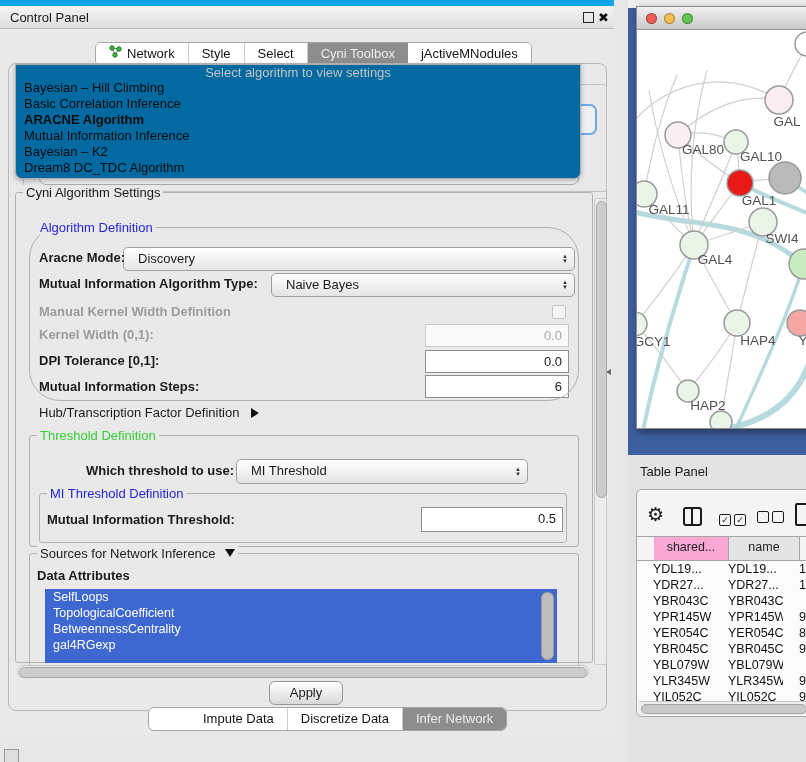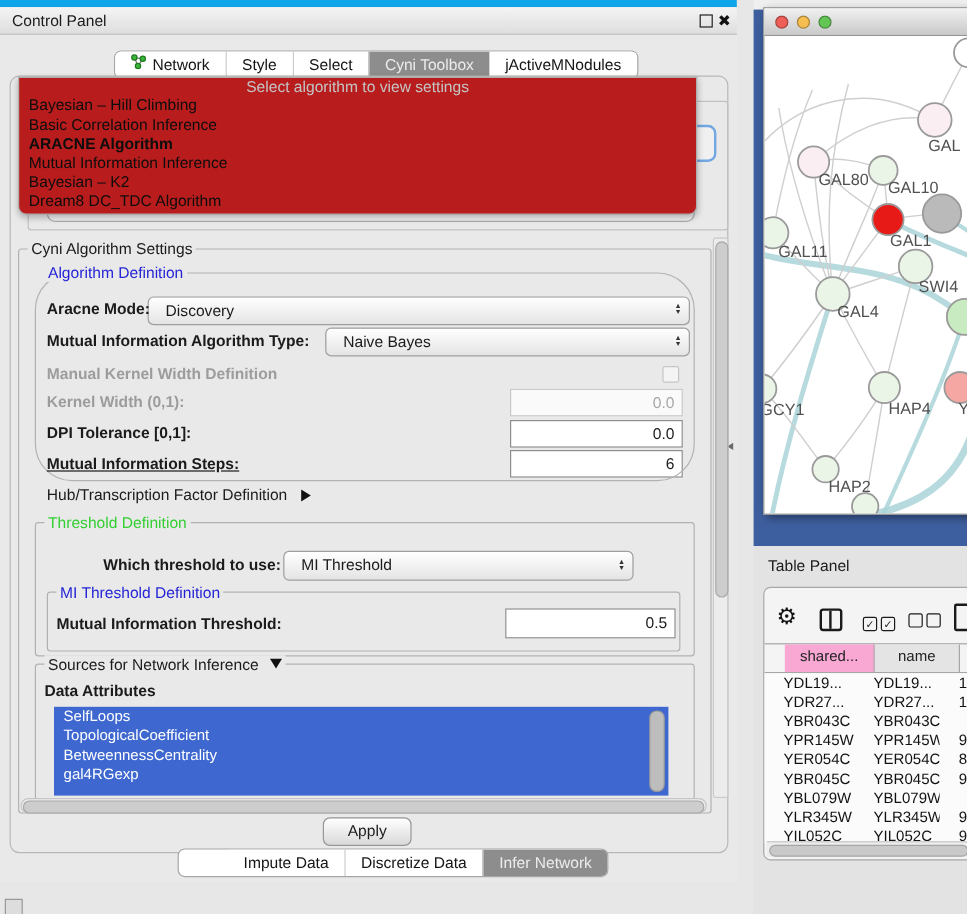--- a/index.html
+++ b/index.html
@@ -32,21 +32,21 @@
   #cp-content > .abs{z-index:2;}
 
   
   #focus-combo{left:300px;top:40px;width:284px;height:27px;border:2px solid #72a7e3;border-radius:7px;
       background:#f0f0f0;z-index:1;}
   #hidden-combo{left:30px;top:91px;width:540px;height:30px;border:1px solid #adadad;border-radius:7px;
       background:#f2f2f2;line-height:30px;padding-left:14px;box-sizing:border-box;color:#a8a8a8;z-index:1;}
   #bg-group{left:14px;top:20px;width:582px;height:106px;border:1px solid #c2c2c2;border-radius:3px;z-index:0;}
 
   
-  #algo-popup{left:6px;top:0;width:564px;height:113px;background:#b91c1c;border:1px solid #aeaeae;
+  #algo-popup{left:6px;top:0;width:564px;height:113px;background:#0369a1;border:1px solid #aeaeae;
       border-radius:0 0 7px 7px;box-shadow:0 2px 5px rgba(0,0,0,.25);z-index:50;overflow:hidden;}
   #algo-prompt{height:15px;line-height:15px;text-align:center;color:#c4c4c4;}
   .algo-item{height:16px;line-height:16px;padding-left:8px;color:#0d0d0d;white-space:nowrap;}
   .algo-item.sel{font-weight:bold;}
 
   
   .group{border:1px solid #b2b2b2;border-radius:3px;background:transparent;}
   .gtitle{position:absolute;top:-8px;left:7px;background:#e9e9e9;padding:0 3px;line-height:15px;white-space:nowrap;}
   .gtitle.blue{color:#2525d6;}
   .gtitle.green{color:#33cf33;}
@@ -178,21 +178,21 @@
         <div id="algo-items">
             <div class="algo-item">Bayesian – Hill Climbing</div>
             <div class="algo-item">Basic Correlation Inference</div>
             <div class="algo-item sel">ARACNE Algorithm</div>
             <div class="algo-item">Mutual Information Inference</div>
             <div class="algo-item">Bayesian – K2</div>
             <div class="algo-item">Dream8 DC_TDC Algorithm</div>
           </div>
       </div>
 
-      <div class="abs group" style="left:6px;top:143px;width:576px;height:469px;">
+      <div class="abs group" style="left:6px;top:128px;width:576px;height:469px;">
         <span class="gtitle">Cyni Algorithm Settings</span>
       </div>
 
       <div class="abs group" style="left:20px;top:163px;width:548px;height:172px;border-radius:31px;">
         <span class="gtitle blue">Algorithm Definition</span>
       </div>
 
       <div class="lbl abs" style="left:30px;top:186px;">Aracne Mode:</div>
       <div class="combo" style="left:114px;top:183px;width:452px;height:24px;">
         <span>Discovery</span>
@@ -207,21 +207,21 @@
 
       <div class="lbl dis abs" style="left:30px;top:240px;">Manual Kernel Width Definition</div>
       <div class="abs" id="mk-check"></div>
 
       <div class="lbl dis abs" style="left:30px;top:263px;">Kernel Width (0,1):</div>
       <div class="field dis" style="left:416px;top:260px;width:144px;height:23px;">0.0</div>
 
       <div class="lbl abs" style="left:30px;top:289px;">DPI Tolerance [0,1]:</div>
       <div class="field" style="left:416px;top:286px;width:144px;height:23px;">0.0</div>
 
-      <div class="lbl abs" style="left:30px;top:315px;text-decoration:underline;">Mutual Information Steps:</div>
+      <div class="lbl abs" style="left:30px;top:315px;">Mutual Information Steps:</div>
       <div class="field" style="left:416px;top:311px;width:144px;height:23px;">6</div>
 
       <div class="abs" style="left:30px;top:341px;">
         <span>Hub/Transcription Factor Definition</span>
         <span class="tri-r"></span>
       </div>
 
       <div class="abs group" style="left:20px;top:371px;width:548px;height:110px;">
         <span class="gtitle green">Threshold Definition</span>
       </div>

